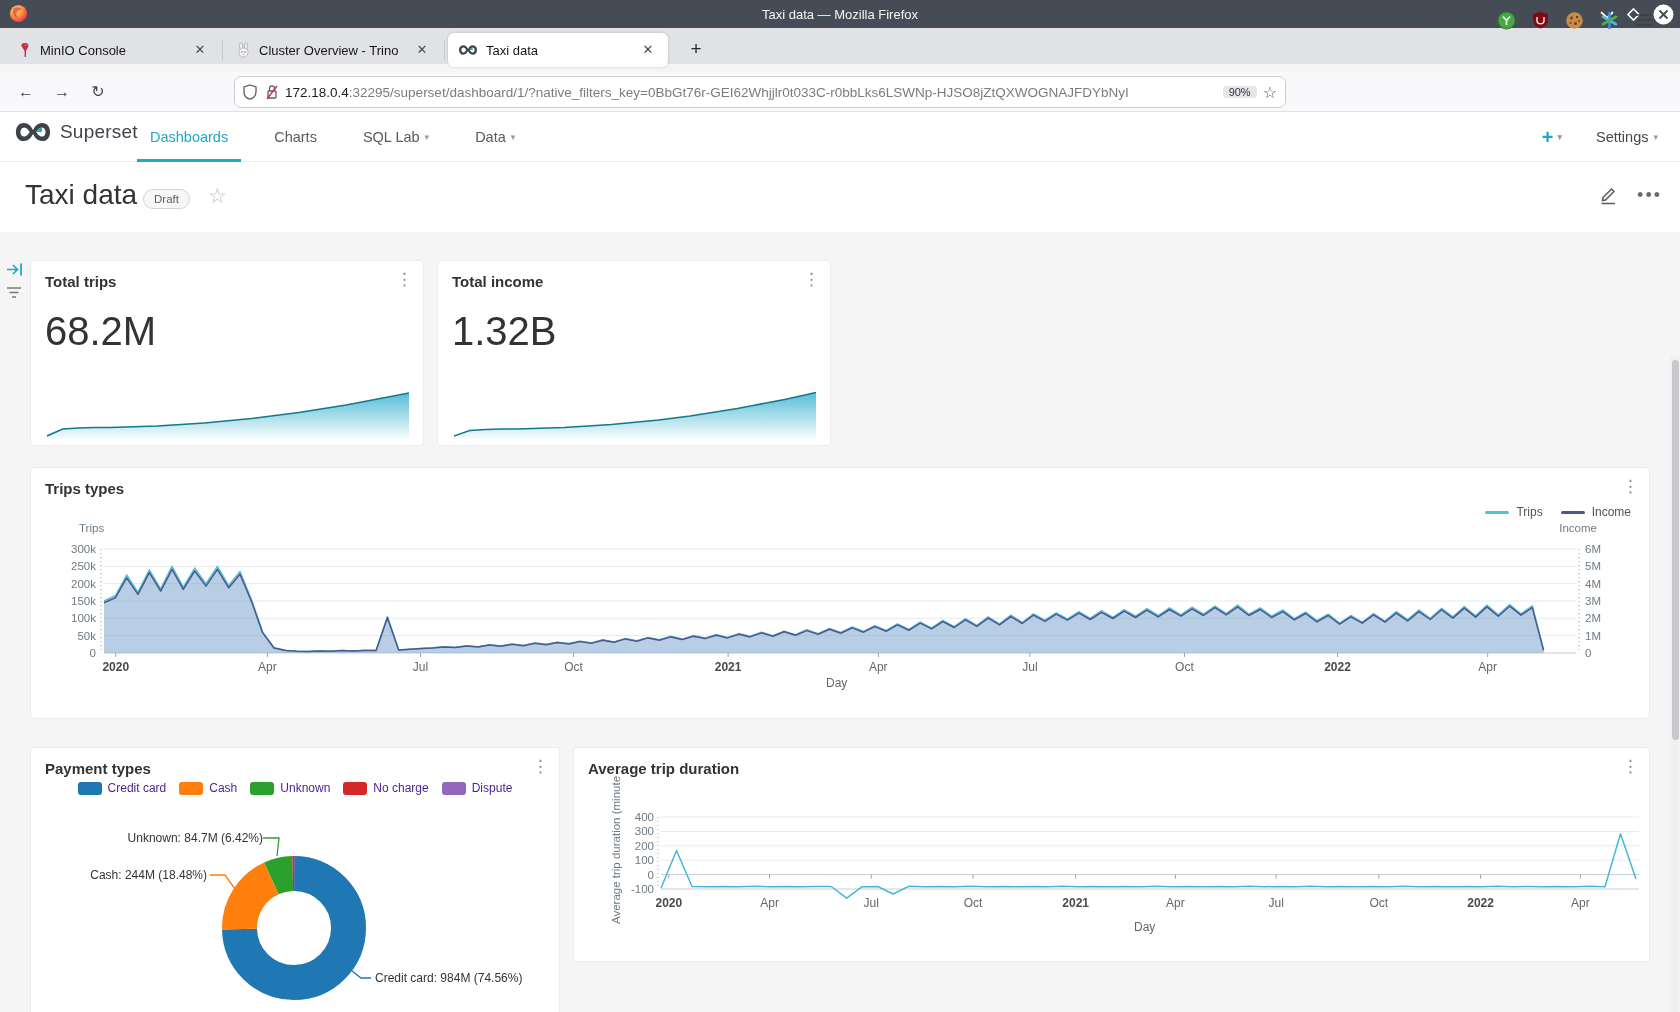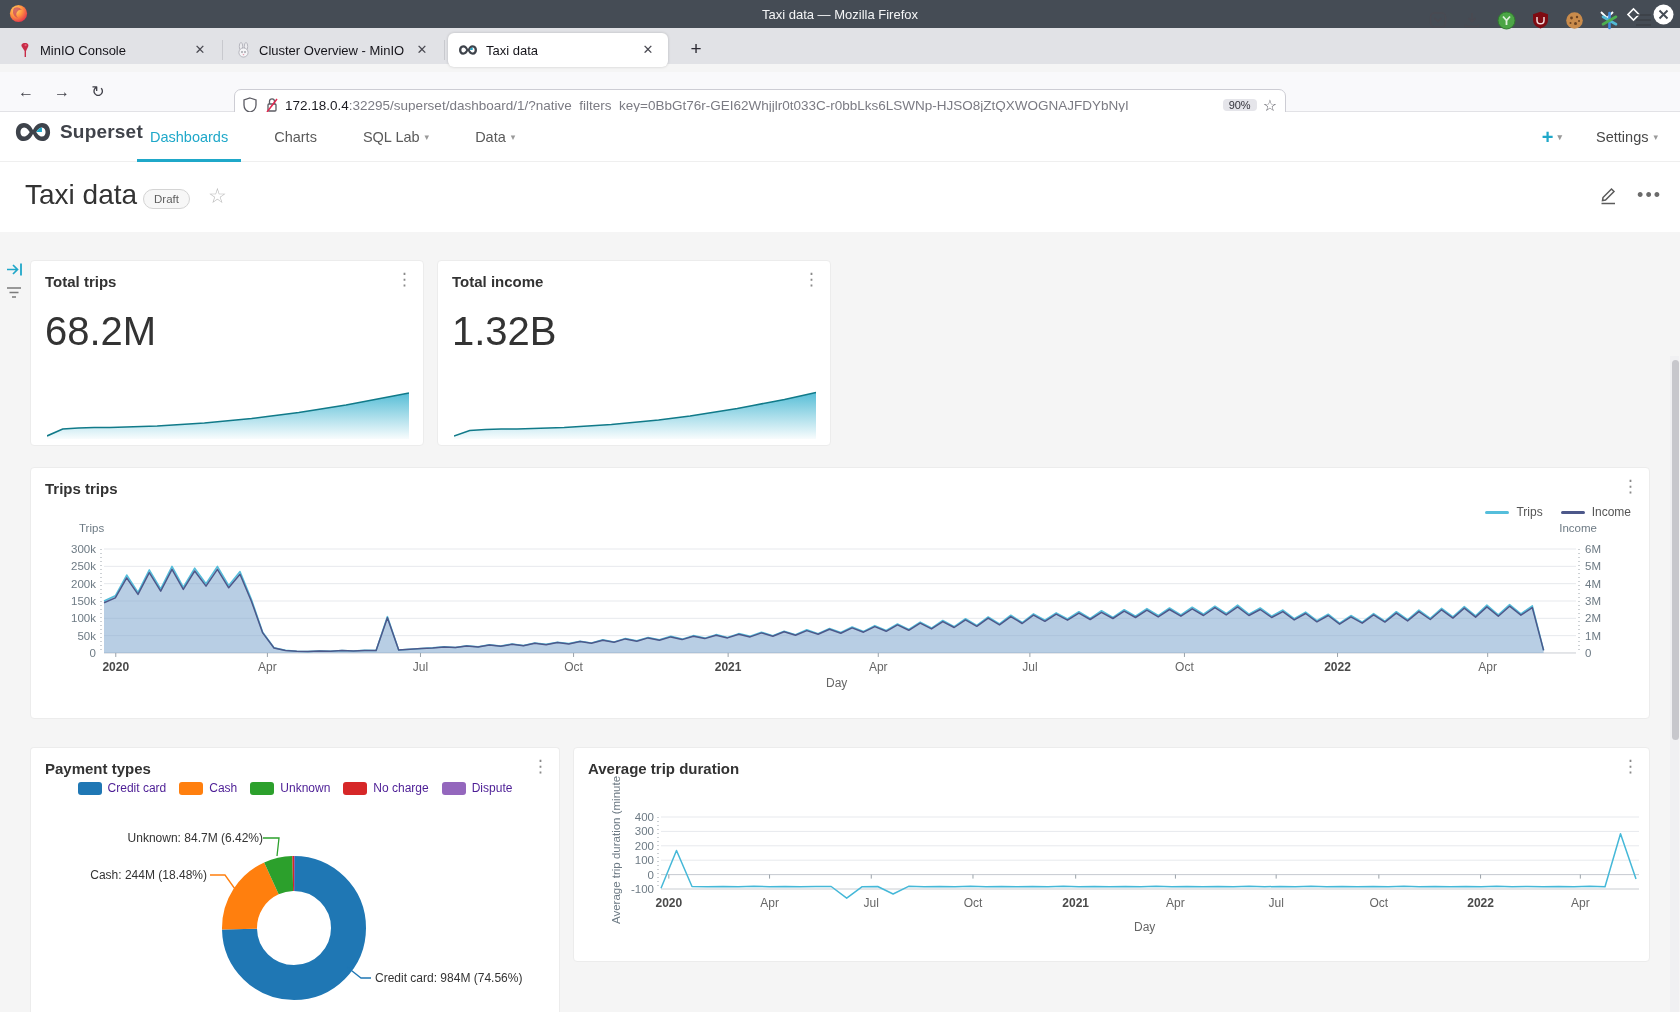--- a/index.html
+++ b/index.html
@@ -25,32 +25,32 @@
   .tabsep { position:absolute; top:12px; width:1px; height:20px; background:#C8C9CE; }
   .newtab { position:absolute; top:8px; left:682px; width:28px; height:28px; border-radius:5px;
     font-size:19px; color:#2b2a33; text-align:center; line-height:26px; }
 
   
   .toolbar { position:absolute; left:0; top:72px; width:1680px; height:40px; background:#F9F9FB;
     border-bottom:1px solid #E2E2E6; }
   .navbtn { position:absolute; top:6px; width:28px; height:28px; border-radius:5px; text-align:center;
     line-height:28px; font-size:16px; color:#43434b; }
   .urlbar { position:absolute; left:234px; top:76px; width:1052px; height:32px; background:#FFFFFF;
-    border:1px solid #CDCDD4; border-radius:7px; display:flex; align-items:center; padding:0 8px;margin-top:13px; }
+    border:1px solid #CDCDD4; border-radius:7px; display:flex; align-items:center; padding:0 8px; }
   .urltext { font-size:13.5px; color:#7b7b83; white-space:nowrap; overflow:hidden; flex:1; margin-left:6px; }
   .urltext b { color:#1b1b21; font-weight:normal; }
   .zoombadge { font-size:11px; color:#33333b; background:#E5E5EA; border-radius:4px; padding:0 6px; margin:0 6px; }
   .star { font-size:16px; color:#5c5c64; }
   .tbicons { position:absolute; right:28px; top:6px; display:flex; gap:16px; align-items:center; height:28px; }
 
   
   .navbar { position:absolute; left:0; top:112px; width:1680px; height:50px; background:#FFFFFF;
     border-bottom:1px solid #EFEFEF; }
   .brand { position:absolute; left:14px; top:8px; display:flex; align-items:center; gap:8px; }
-  .brandname { font-size:19px; font-weight:bold; color:#40434A; letter-spacing:.2px; }
+  .brandname { font-size:19px; font-weight:normal; color:#40434A; letter-spacing:.2px; }
   .navitems { position:absolute; left:150px; top:0; height:50px; display:flex; align-items:center; gap:46px; }
   .navitem { font-size:14.5px; color:#5A5A5A; display:flex; align-items:center; gap:5px; }
   .navitem.active { color:#1FA8C9; }
   .caret { font-size:9px; color:#9a9a9a; }
   .activebar { position:absolute; left:137px; top:47px; width:104px; height:3px; background:#1FA8C9; }
   .navright { position:absolute; right:22px; top:0; height:50px; display:flex; align-items:center; gap:34px; }
   .plusbtn { color:#1FA8C9; font-size:20px; font-weight:bold; display:flex; align-items:center; gap:4px; }
   .settings { font-size:14.5px; color:#484848; display:flex; align-items:center; gap:5px; }
 
   
@@ -136,21 +136,21 @@
     <div class="tabsep" style="left:222px;"></div>
     <div class="tab" style="left:226px; width:216px;">
       <svg width="15" height="16" viewBox="0 0 15 16">
           <ellipse cx="5" cy="4.5" rx="1.7" ry="4" fill="#EDEDF0" stroke="#A9A9B2" stroke-width="0.8"></ellipse>
           <ellipse cx="10" cy="4.5" rx="1.7" ry="4" fill="#EDEDF0" stroke="#A9A9B2" stroke-width="0.8"></ellipse>
           <circle cx="7.5" cy="10.5" r="4.6" fill="#F5F5F7" stroke="#A9A9B2" stroke-width="0.8"></circle>
           <circle cx="6" cy="10" r="0.7" fill="#55555e"></circle>
           <circle cx="9" cy="10" r="0.7" fill="#55555e"></circle>
           <path d="M6.8,12.3 Q7.5,13 8.2,12.3" stroke="#d86a86" stroke-width="0.9" fill="none"></path>
         </svg>
-      <span class="tlabel">Cluster Overview - MinIO</span>
+      <span class="tlabel">Cluster Overview - Trino</span>
       <span class="tclose">✕</span>
     </div>
     <div class="tabsep" style="left:444px;"></div>
     <div class="tab active" style="left:448px; width:220px;">
       <svg width="20" height="12" viewBox="0 0 20 12">
           <path d="M5.2,1.2 C8,1.2 9.2,3.4 10,4.9 C10.8,3.4 12,1.2 14.8,1.2 C17.6,1.2 19,3.4 19,6 C19,8.6 17.6,10.8 14.8,10.8 C12,10.8 10.8,8.6 10,7.1 C9.2,8.6 8,10.8 5.2,10.8 C2.4,10.8 1,8.6 1,6 C1,3.4 2.4,1.2 5.2,1.2 Z M5.3,3.6 C4,3.6 3.4,4.8 3.4,6 C3.4,7.2 4,8.4 5.3,8.4 C6.8,8.4 7.6,6.9 8.3,6 C7.6,5.1 6.8,3.6 5.3,3.6 Z M14.7,3.6 C13.2,3.6 12.4,5.1 11.7,6 C12.4,6.9 13.2,8.4 14.7,8.4 C16,8.4 16.6,7.2 16.6,6 C16.6,4.8 16,3.6 14.7,3.6 Z" fill="#3E434B"></path>
           <path d="M11.7,6 C12.4,5.1 13.2,3.6 14.7,3.6 L14.7,6Z" fill="#20A7C9"></path>
         </svg>
       <span class="tlabel">Taxi data</span>
       <span class="tclose">✕</span>
@@ -298,21 +298,21 @@
               <stop offset="0%" stop-color="#1FA8C9" stop-opacity="0.75"></stop>
               <stop offset="100%" stop-color="#1FA8C9" stop-opacity="0.03"></stop>
             </linearGradient>
           </defs>
           <path d="M0,56 L0.0,53.0 L15.7,47.5 L31.5,46.5 L47.2,46.0 L63.0,46.0 L78.7,45.5 L94.4,45.0 L110.2,44.5 L125.9,43.5 L141.7,42.5 L157.4,41.5 L173.1,40.0 L188.9,38.5 L204.6,37.0 L220.3,35.0 L236.1,33.0 L251.8,30.5 L267.6,28.0 L283.3,25.5 L299.0,22.5 L314.8,19.5 L330.5,16.5 L346.3,13.0 L362.0,9.5 L362,56 Z" fill="url(#spark-incomeg)"></path>
           <path d="M0.0,53.0 L15.7,47.5 L31.5,46.5 L47.2,46.0 L63.0,46.0 L78.7,45.5 L94.4,45.0 L110.2,44.5 L125.9,43.5 L141.7,42.5 L157.4,41.5 L173.1,40.0 L188.9,38.5 L204.6,37.0 L220.3,35.0 L236.1,33.0 L251.8,30.5 L267.6,28.0 L283.3,25.5 L299.0,22.5 L314.8,19.5 L330.5,16.5 L346.3,13.0 L362.0,9.5" fill="none" stroke="#117A89" stroke-width="1.6"></path>
         </svg>
     </div>
 
     <div class="card" style="left:30px; top:223px; width:1620px; height:252px;">
-      <div class="cardtitle">Trips trips</div>
+      <div class="cardtitle">Trips types</div>
       <div class="kebab">⋮</div>
       <div id="ti-legend" class="legend-line" style="right:18px; top:37px;">
           <span class="item">
             <span class="sw" style="background: rgb(85, 190, 219);"></span>
             <span>Trips</span>
           </span>
           <span class="item">
             <span class="sw" style="background: rgb(77, 88, 138);"></span>
             <span>Income</span>
           </span>

